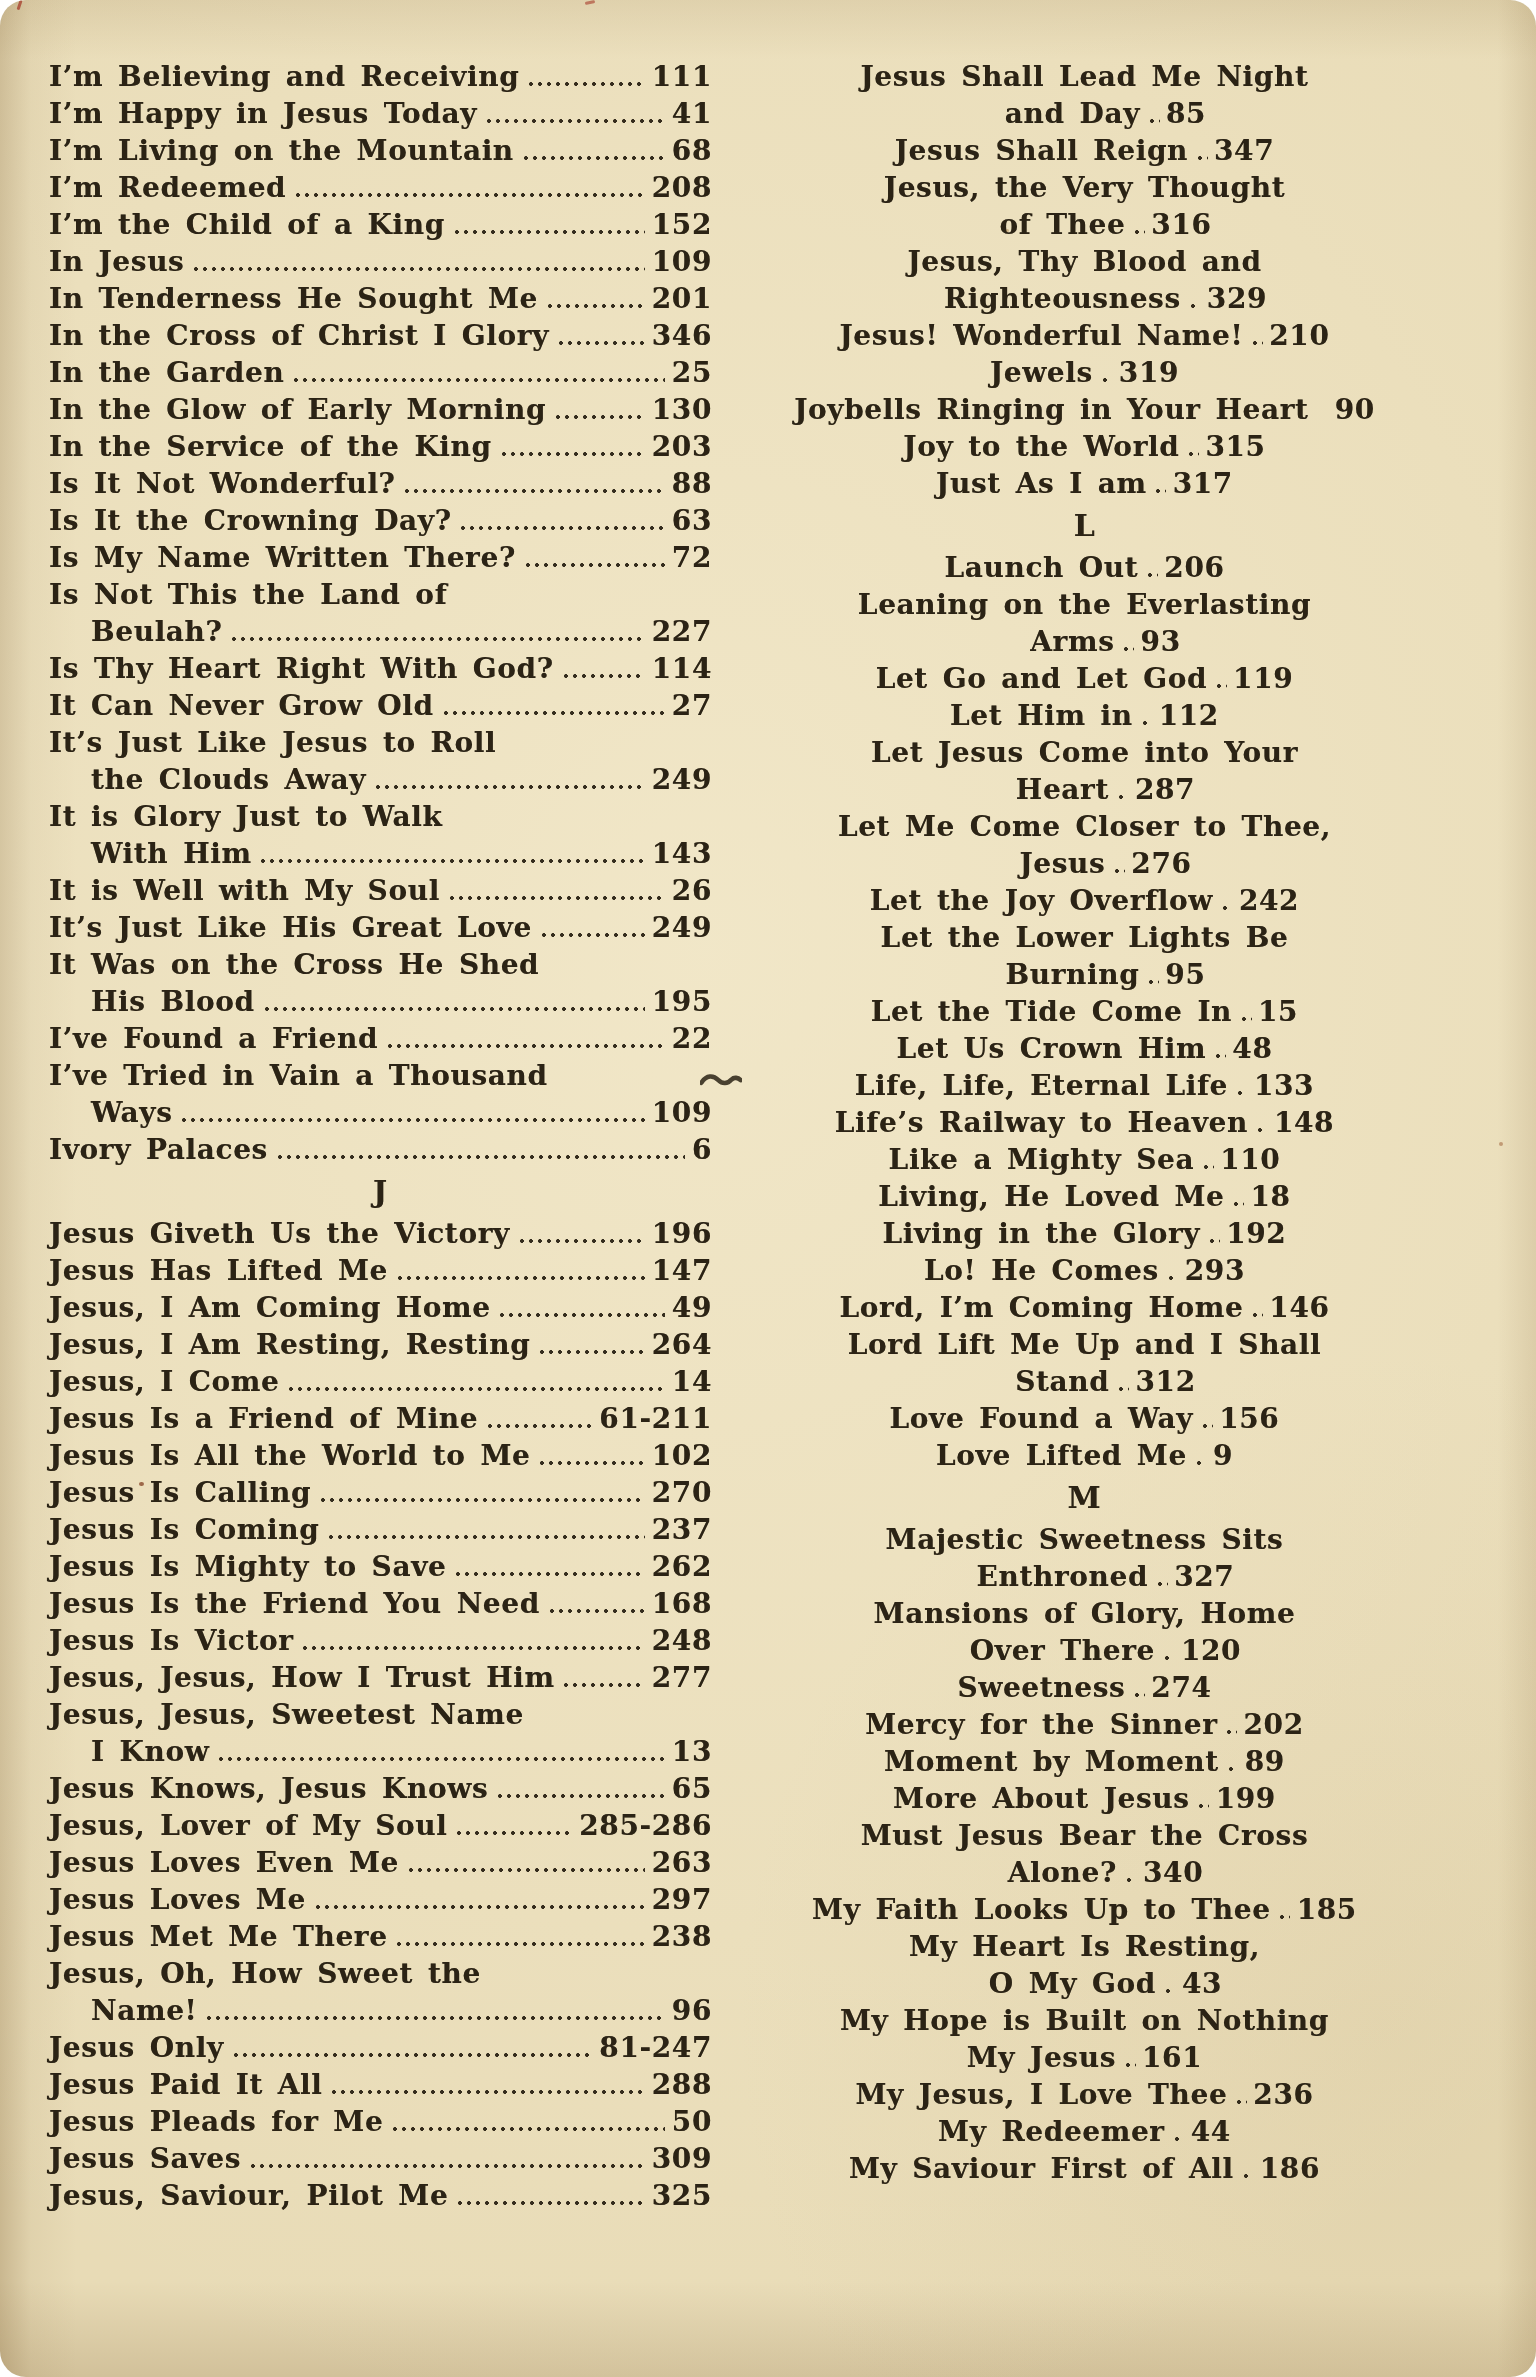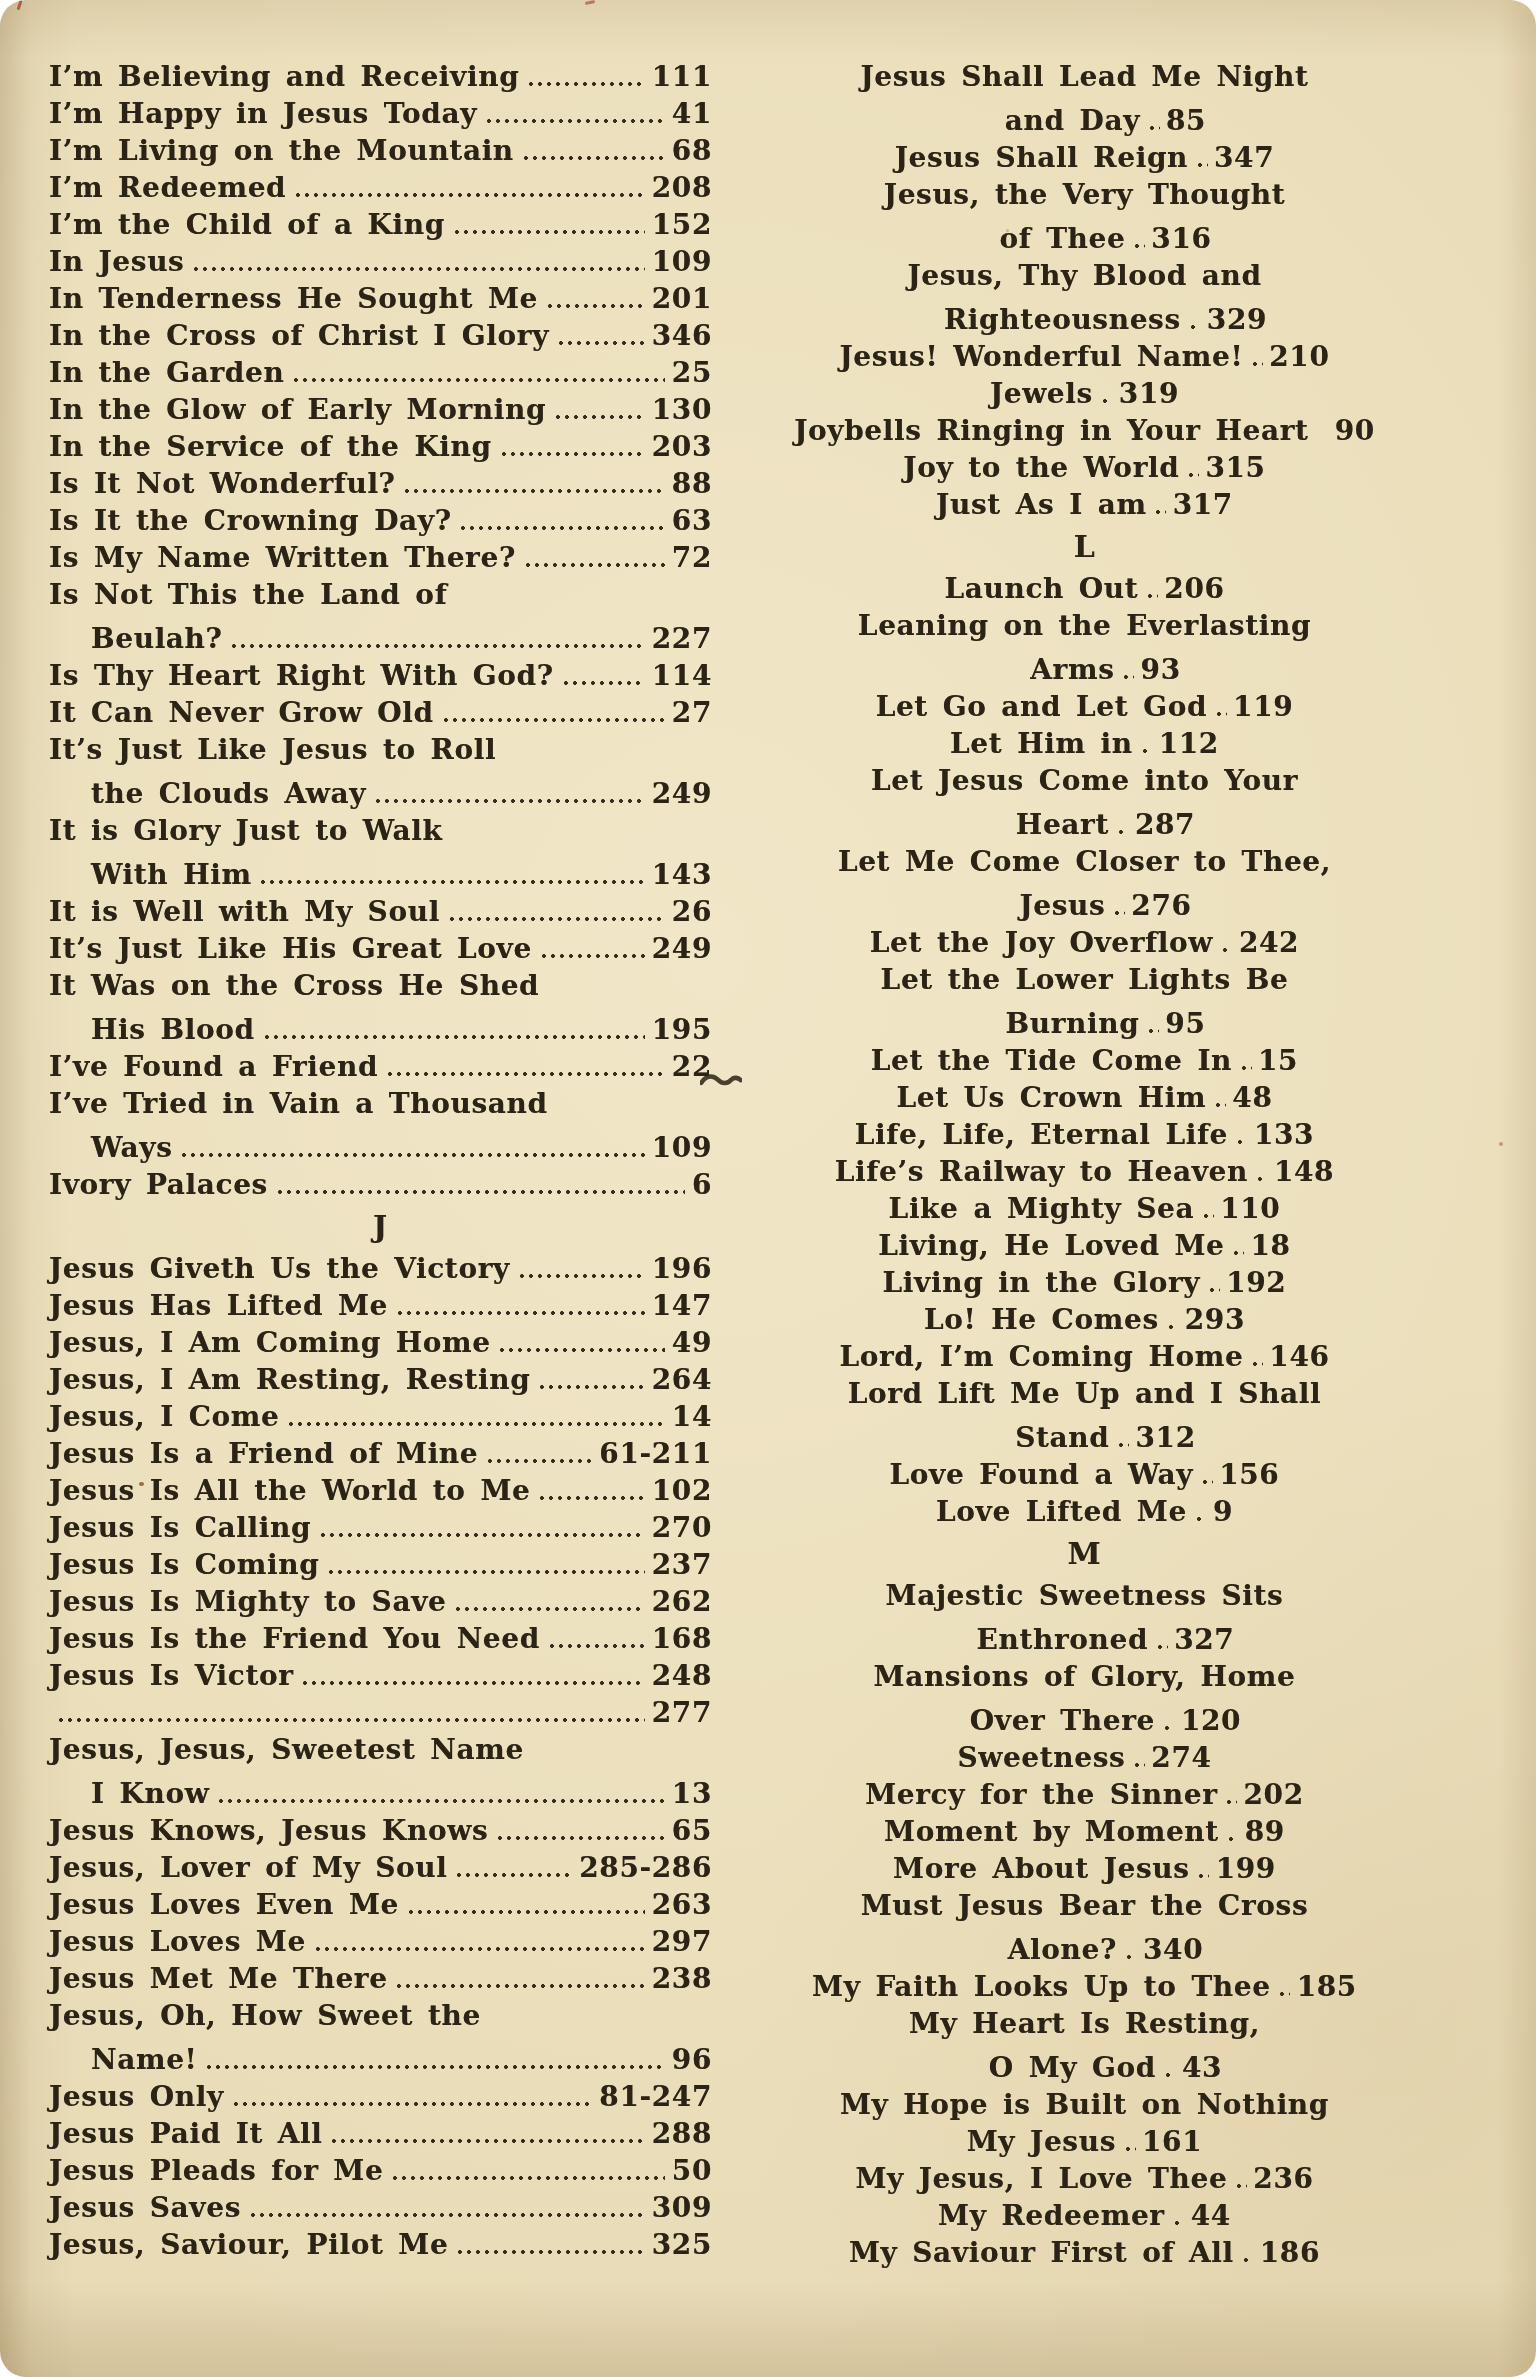--- a/index.html
+++ b/index.html
@@ -35,21 +35,21 @@
     display: flex;
     align-items: stretch;
     height: 37px;
     line-height: 37px;
     font-size: 28px;
     letter-spacing: 0.6px;
     word-spacing: 4.5px;
     white-space: nowrap;
     text-shadow: 0 0 0.6px rgba(43,35,21,0.45);
   }
-  .row.cont { padding-left: 42px; margin-top: 7px; }
+  .row.cont { padding-left: 42px; }
   .t { flex: 0 0 auto; }
   .lead {
     flex: 1 1 auto;
     min-width: 11.7px;
     height: 8.4px;
     margin: 22px 6.5px 0 7.8px;
     background-image: radial-gradient(circle at 3.9px 4.2px, #2b2315 1.8px, rgba(0,0,0,0) 2.2px);
     background-size: 9px 8.4px;
     background-repeat: repeat-x;
     opacity: 0.95;
@@ -280,20 +280,21 @@
         <span class="t">Jesus Is the Friend You Need</span>
         <span class="lead"></span>
         <span class="n">168</span>
       </div>
       <div class="row">
         <span class="t">Jesus Is Victor</span>
         <span class="lead"></span>
         <span class="n">248</span>
       </div>
       <div class="row">
+        <span class="t">Jesus, Jesus, How I Trust Him</span>
         <span class="lead"></span>
         <span class="n">277</span>
       </div>
       <div class="row">
         <span class="t">Jesus, Jesus, Sweetest Name</span>
       </div>
       <div class="row cont">
         <span class="t">I Know</span>
         <span class="lead"></span>
         <span class="n">13</span>

